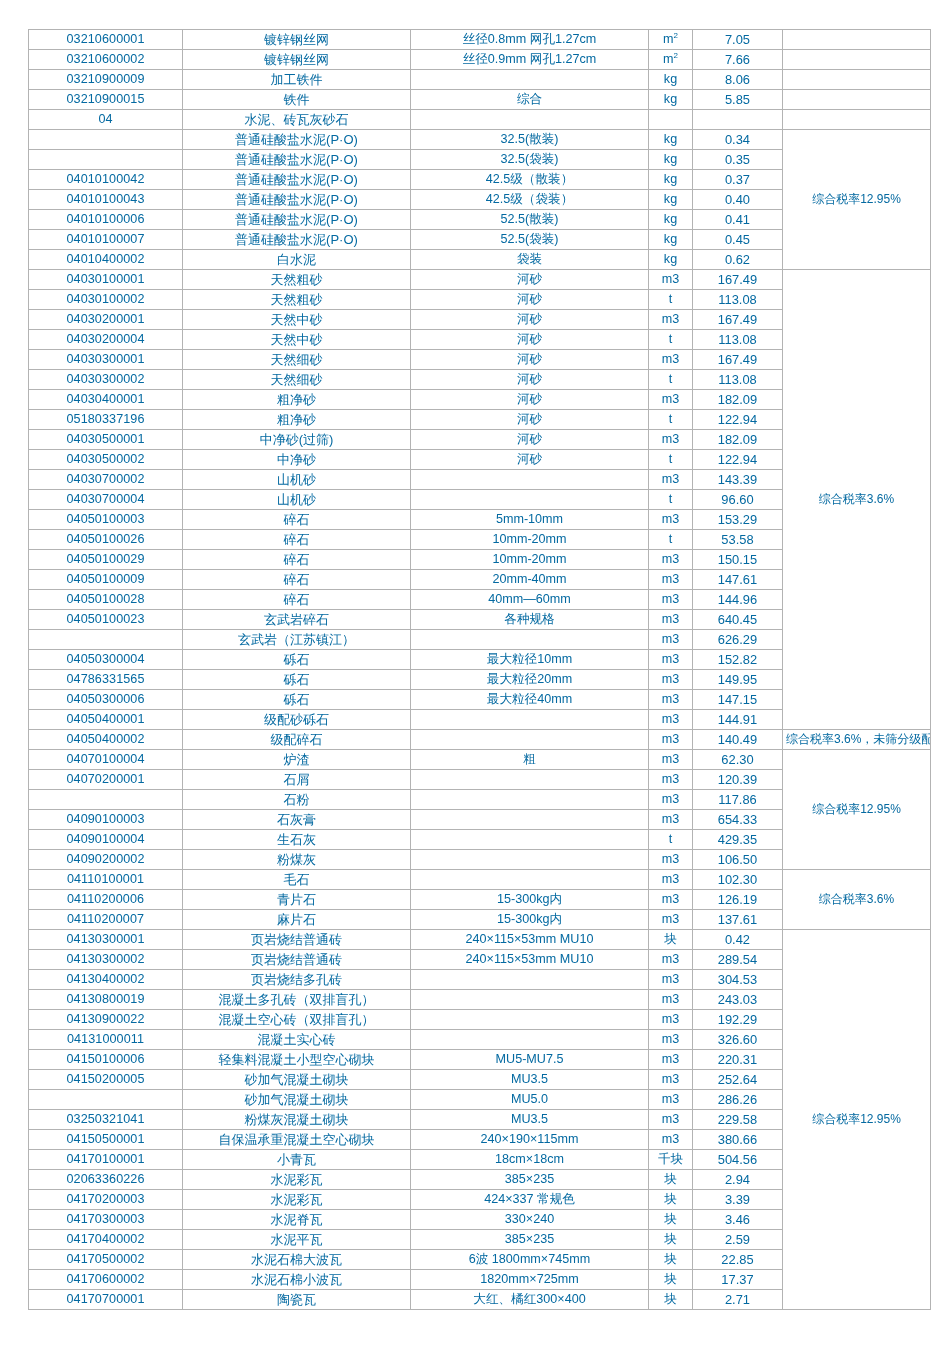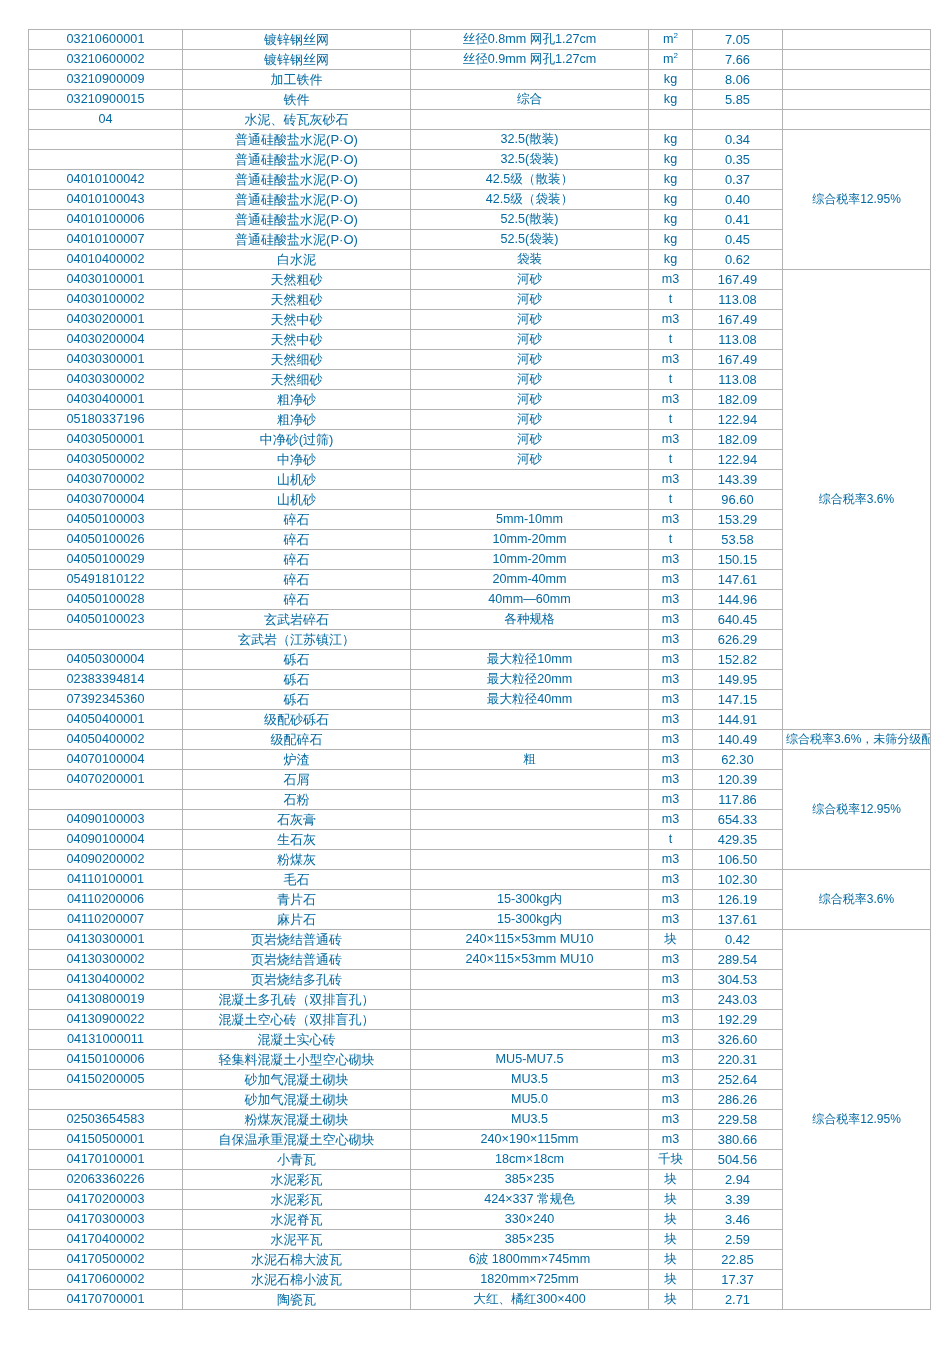--- a/index.html
+++ b/index.html
@@ -265,21 +265,21 @@
           <td class="price">53.58</td>
         </tr>
         <tr>
           <td class="code">04050100029</td>
           <td class="name">碎石</td>
           <td class="spec">10mm-20mm</td>
           <td class="unit">m3</td>
           <td class="price">150.15</td>
         </tr>
         <tr>
-          <td class="code">05491810122</td>
+          <td class="code">04050100009</td>
           <td class="name">碎石</td>
           <td class="spec">20mm-40mm</td>
           <td class="unit">m3</td>
           <td class="price">147.61</td>
         </tr>
         <tr>
           <td class="code">04050100028</td>
           <td class="name">碎石</td>
           <td class="spec">40mm—60mm</td>
           <td class="unit">m3</td>
@@ -300,28 +300,28 @@
           <td class="price">626.29</td>
         </tr>
         <tr>
           <td class="code">04050300004</td>
           <td class="name">砾石</td>
           <td class="spec">最大粒径10mm</td>
           <td class="unit">m3</td>
           <td class="price">152.82</td>
         </tr>
         <tr>
-          <td class="code">02383394814</td>
+          <td class="code">04786331565</td>
           <td class="name">砾石</td>
           <td class="spec">最大粒径20mm</td>
           <td class="unit">m3</td>
           <td class="price">149.95</td>
         </tr>
         <tr>
-          <td class="code">07392345360</td>
+          <td class="code">04050300006</td>
           <td class="name">砾石</td>
           <td class="spec">最大粒径40mm</td>
           <td class="unit">m3</td>
           <td class="price">147.15</td>
         </tr>
         <tr>
           <td class="code">04050400001</td>
           <td class="name">级配砂砾石</td>
           <td class="spec"></td>
           <td class="unit">m3</td>
@@ -458,21 +458,21 @@
           <td class="price">252.64</td>
         </tr>
         <tr>
           <td class="code"></td>
           <td class="name">砂加气混凝土砌块</td>
           <td class="spec">MU5.0</td>
           <td class="unit">m3</td>
           <td class="price">286.26</td>
         </tr>
         <tr>
-          <td class="code">02503654583</td>
+          <td class="code">03250321041</td>
           <td class="name">粉煤灰混凝土砌块</td>
           <td class="spec">MU3.5</td>
           <td class="unit">m3</td>
           <td class="price">229.58</td>
         </tr>
         <tr>
           <td class="code">04150500001</td>
           <td class="name">自保温承重混凝土空心砌块</td>
           <td class="spec">240×190×115mm</td>
           <td class="unit">m3</td>

